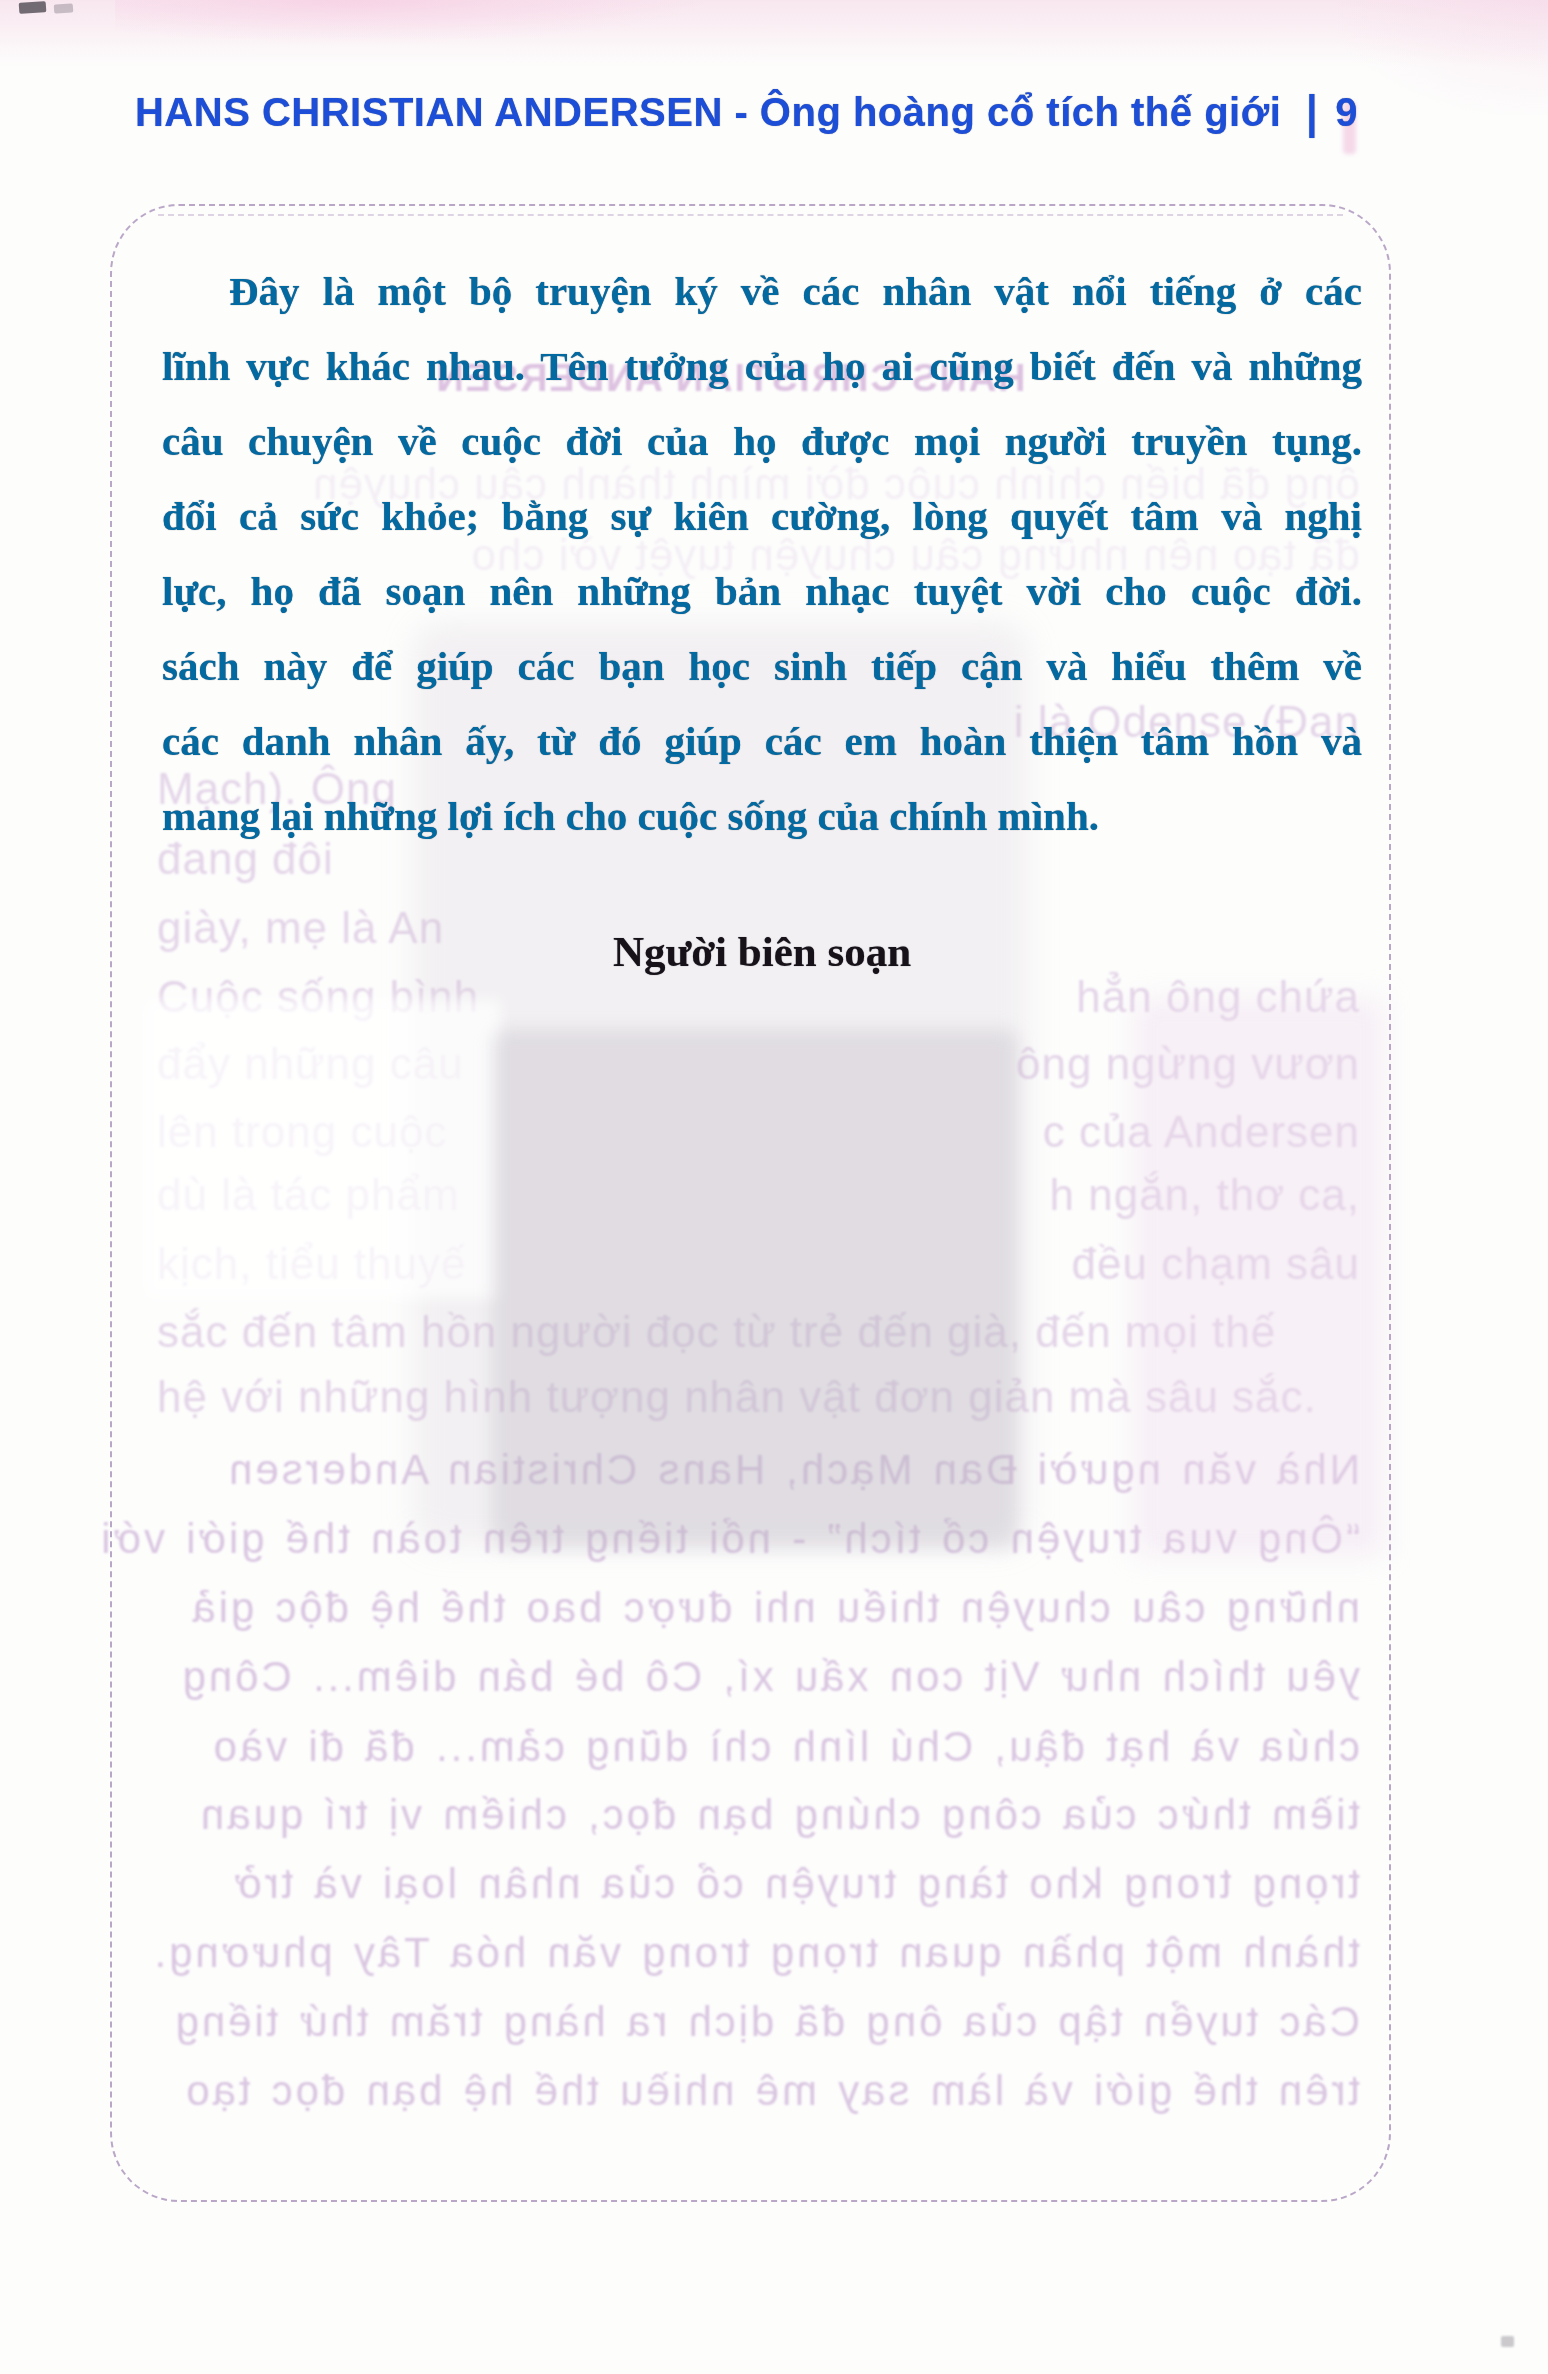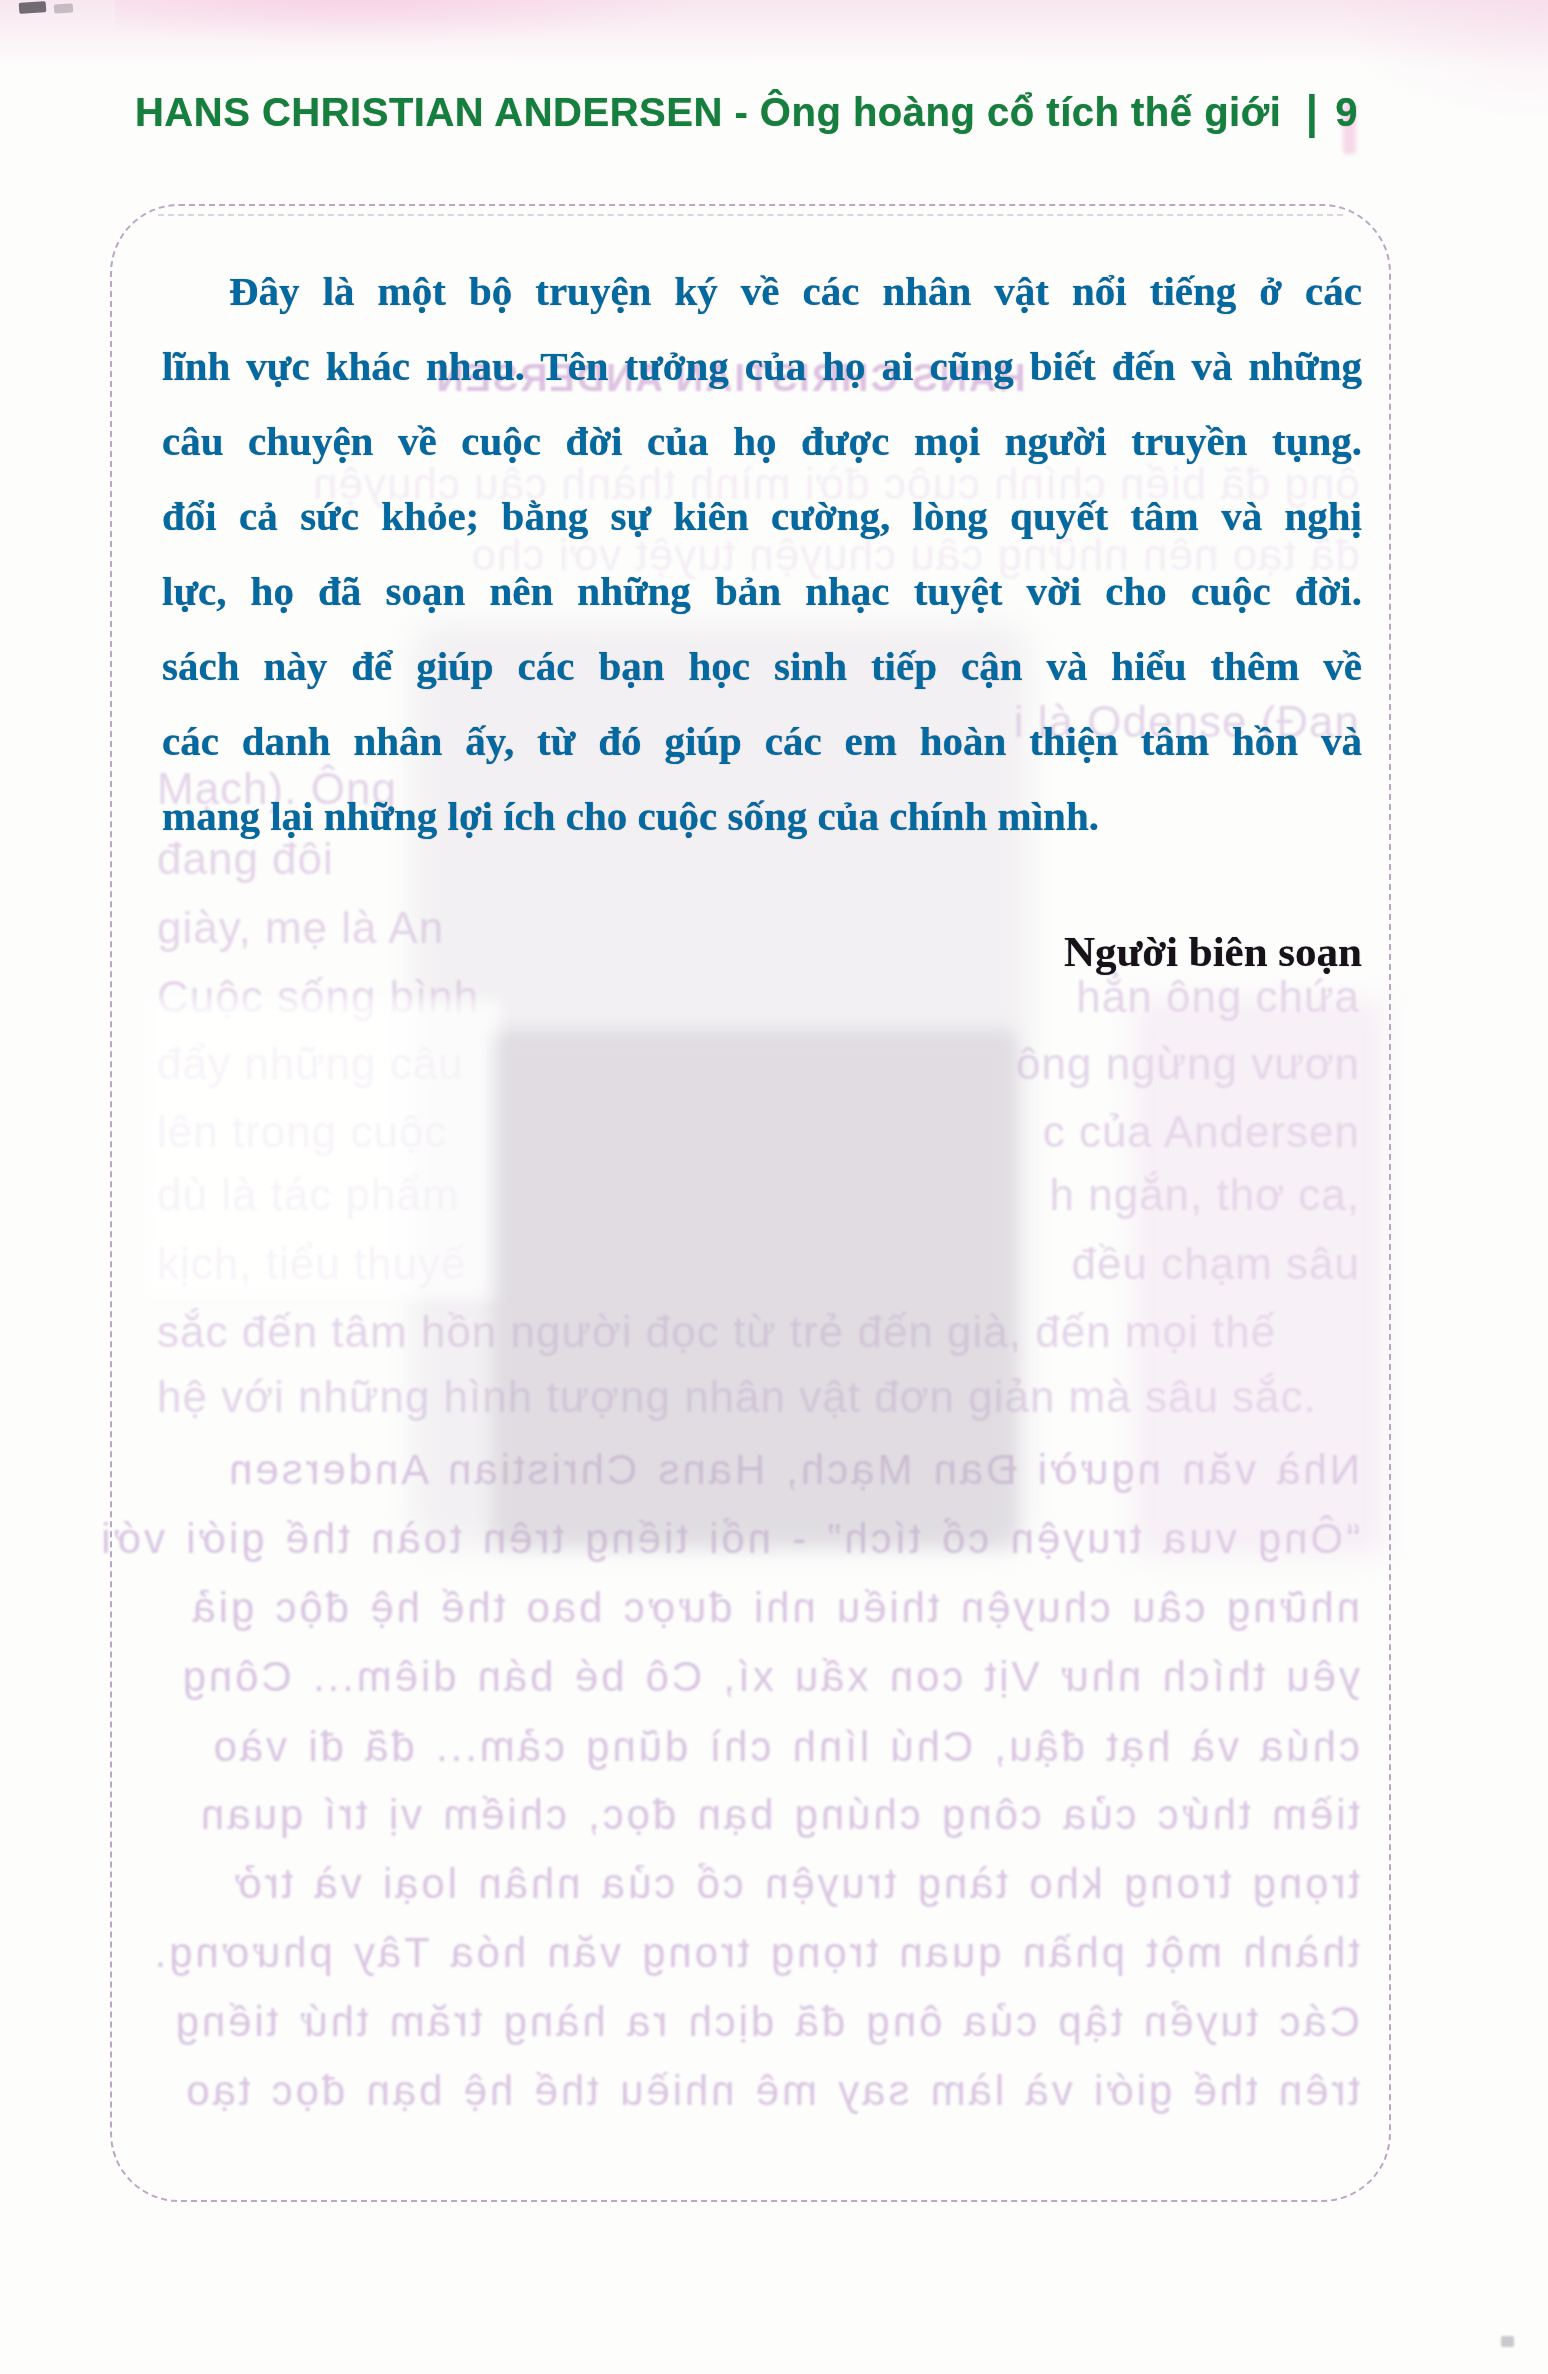--- a/index.html
+++ b/index.html
@@ -21,21 +21,21 @@
     background:#6a6470; opacity:.35; transform:rotate(-4deg); border-radius:1.9px; }
   .pink-streak-after-page-number { position:absolute; left:1343px; top:102px; width:12.5px; height:52px;
     background:rgba(235,173,210,.45); filter:blur(1.9px); border-radius:3.8px; }
   .speck-bottom-right { position:absolute; left:1501px; top:2336px; width:13.4px; height:10.6px;
     background:rgba(110,104,116,.35); filter:blur(1px); border-radius:1.9px; }
 
   
   .header {
     position:absolute; top:90px; left:0; width:100%; padding-right:56px; box-sizing:border-box;
     text-align:center; font-family:"Liberation Sans", sans-serif;
-    font-weight:bold; font-size:40px; letter-spacing:0.5px; color:#15803d;
+    font-weight:bold; font-size:40px; letter-spacing:0.5px; color:#1d4ed8;
     text-shadow:0 0 1px rgba(30,26,32,.55); white-space:nowrap;
   }
   .header .sep { display:inline-block; margin:0 17.3px 0 25px; transform:scaleY(1.15); }
 
   
   .bleed { position:absolute; inset:0; z-index:1; font-family:"Liberation Sans", sans-serif; }
   .bleed-mirrored-title {
     position:absolute; top:357px; left:365px; width:730px; text-align:center;
     transform:scaleX(-1); font-weight:bold; font-size:38px; letter-spacing:1.9px;
     color:#d5b4da; opacity:.8; filter:blur(1.2px); white-space:nowrap;
@@ -71,21 +71,21 @@
   .intro-box-inner-top-dashes {
     position:absolute; top:7.7px; left:46px; right:46px; height:0;
     border-top:2.9px dashed rgba(167,143,185,.38);
   }
   .paragraph { color:#0369a1; font-weight:bold; font-size:41px; line-height:75px;
     text-shadow:0 0 1px rgba(25,18,26,.6); }
   .pline { text-align:justify; text-align-last:justify; height:75px; overflow:hidden; }
   .pline.first { text-indent:67px; }
   .pline.last { text-align-last:auto; }
   .signature {
-    margin-top:73px; text-align:right; font-weight:bold; font-size:43px; color:#17121a;
+    margin-top:73px; text-align:center; font-weight:bold; font-size:43px; color:#17121a;
     text-shadow:0 0 1px rgba(25,18,26,.6);
   }
 </style>
 </head>
 <body>
 
 <div class="page">
 
   <div class="tint-top"></div>
   <div class="tint-top-left"></div>

